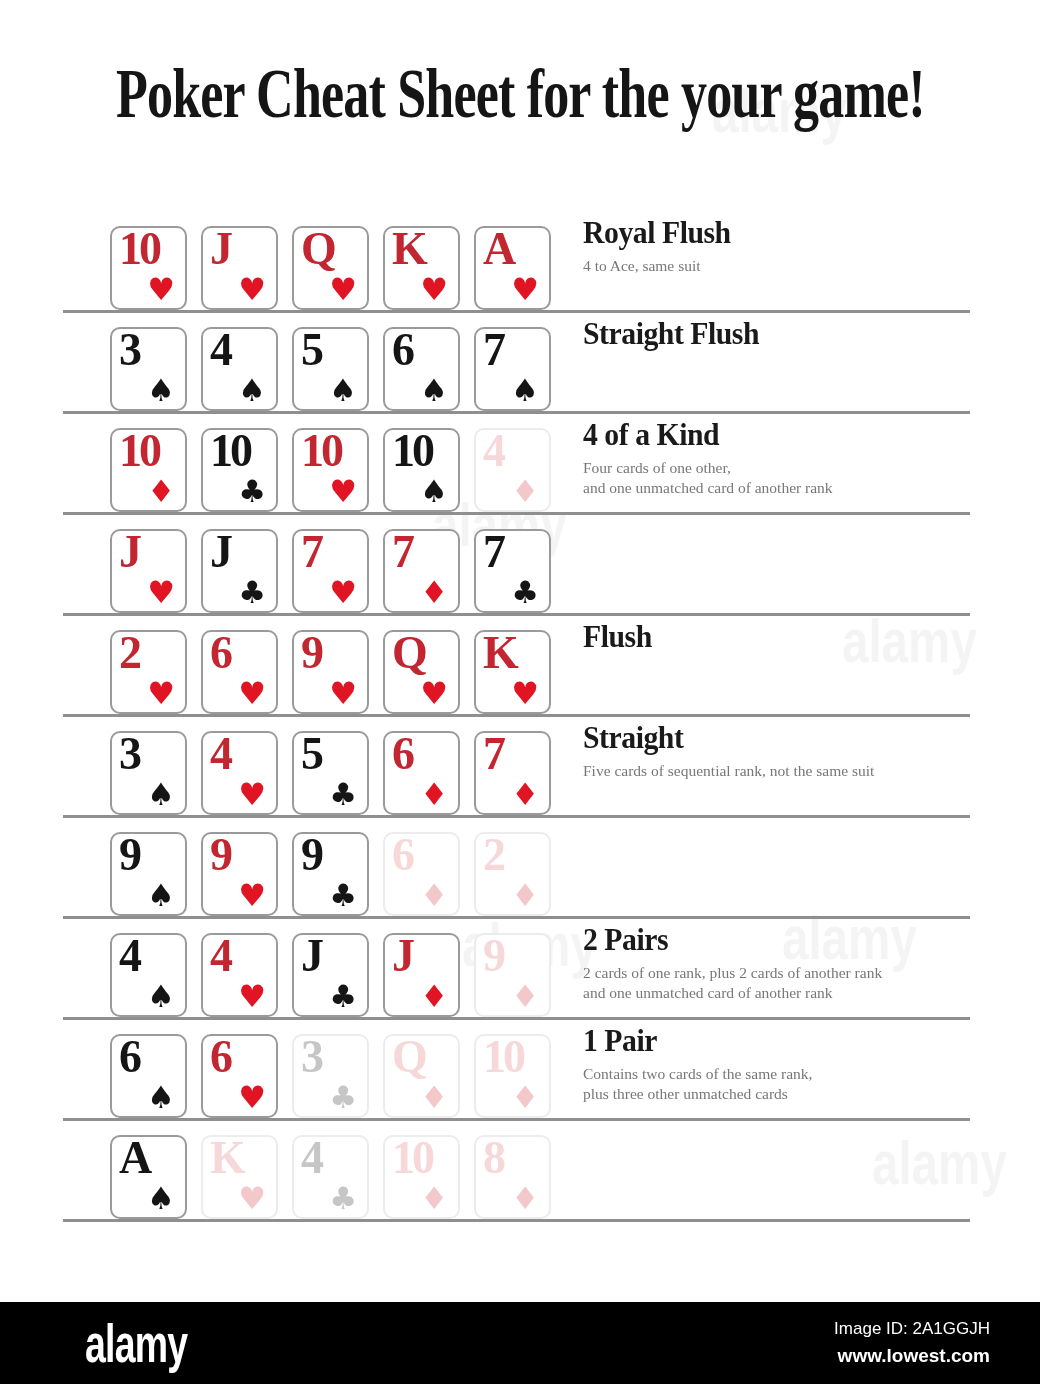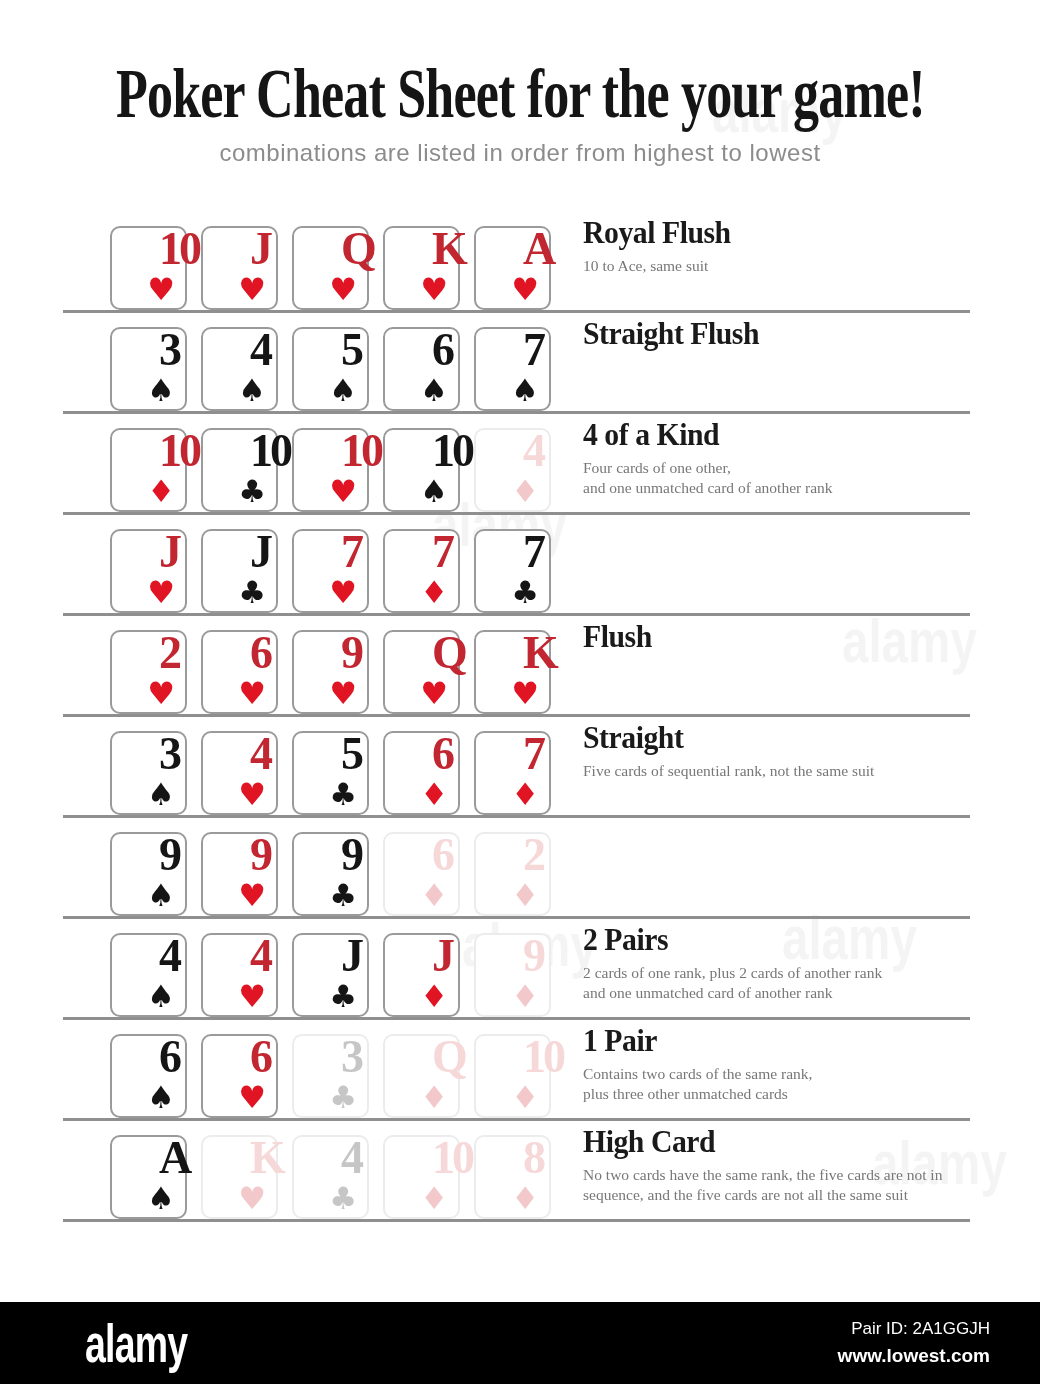--- a/index.html
+++ b/index.html
@@ -21,21 +21,21 @@
   
   .rows{position:absolute;top:212px;left:63px;width:907px;}
   .row{position:relative;height:98px;border-bottom:3px solid #8f8f8f;}
   .cards{position:absolute;left:47px;bottom:0;display:flex;}
   .card{
     position:relative;width:73px;height:80px;background:#fff;
     border:2px solid #9a9a9a;border-radius:10px;margin-right:14px;
   }
   .rank{
     position:absolute;top:-4px;left:7px;font-size:46px;font-weight:700;
-    line-height:1.1;letter-spacing:-3px;font-family:"Liberation Serif", serif;margin-left:40px;
+    line-height:1.1;letter-spacing:-3px;font-family:"Liberation Serif", serif;
   }
   .suit{
     position:absolute;bottom:0px;right:10px;font-size:31px;line-height:1.2;
     font-family:"DejaVu Sans", sans-serif;
   }
   .info{position:absolute;left:520px;top:2px;width:387px;}
   .hand-name{
     margin:0;font-size:31px;font-weight:700;color:#1a1a1a;
     font-family:"Liberation Serif", serif;letter-spacing:-0.5px;
     transform:scale(0.96,1.05);transform-origin:left top;white-space:nowrap;
@@ -73,21 +73,20 @@
 
 <span class="wm" style="left:700px;top:78px">alamy</span>
 <span class="wm" style="left:420px;top:492px">alamy</span>
 <span class="wm" style="left:830px;top:608px">alamy</span>
 <span class="wm" style="left:450px;top:912px">alamy</span>
 <span class="wm" style="left:770px;top:905px">alamy</span>
 <span class="wm" style="left:860px;top:1130px">alamy</span>
 
 <div class="header">
   <div class="title">Poker Cheat Sheet for the your game!</div>
-  <div class="subtitle">combinations are listed in order from highest to lowest</div>
 </div>
 
 <div class="rows">
   <div class="row" style="border-bottom-color: rgb(143, 143, 143);">
     <div class="cards">
         <div class="card" style="border-color: rgb(154, 154, 154);">
           <span class="rank" style="color: rgb(194, 39, 49);">10</span>
           <span class="suit" style="color: rgb(224, 20, 34);">♥</span>
         </div>
         <div class="card" style="border-color: rgb(154, 154, 154);">
@@ -102,21 +101,21 @@
           <span class="rank" style="color: rgb(194, 39, 49);">K</span>
           <span class="suit" style="color: rgb(224, 20, 34);">♥</span>
         </div>
         <div class="card" style="border-color: rgb(154, 154, 154);">
           <span class="rank" style="color: rgb(194, 39, 49);">A</span>
           <span class="suit" style="color: rgb(224, 20, 34);">♥</span>
         </div>
       </div>
     <div class="info">
       <h2 class="hand-name">Royal Flush</h2>
-      <p class="hand-desc">10 to Ace, same suit</p>
+      <p class="hand-desc">4 to Ace, same suit</p>
     </div>
   </div>
 
   <div class="row" style="border-bottom-color: rgb(143, 143, 143);">
     <div class="cards">
         <div class="card" style="border-color: rgb(154, 154, 154);">
           <span class="rank" style="color: rgb(21, 21, 21);">3</span>
           <span class="suit" style="color: rgb(21, 21, 21);">♠</span>
         </div>
         <div class="card" style="border-color: rgb(154, 154, 154);">
@@ -354,27 +353,22 @@
         </div>
         <div class="card" style="border-color: rgb(236, 236, 236);">
           <span class="rank" style="color: rgb(246, 216, 217);">10</span>
           <span class="suit" style="color: rgb(242, 200, 202);">♦</span>
         </div>
         <div class="card" style="border-color: rgb(236, 236, 236);">
           <span class="rank" style="color: rgb(246, 216, 217);">8</span>
           <span class="suit" style="color: rgb(242, 200, 202);">♦</span>
         </div>
       </div>
-    <div class="info">
-      <h2 class="hand-name">High Card</h2>
-      <p class="hand-desc">No two cards have the same rank, the five cards are not in
-sequence, and the five cards are not all the same suit</p>
-    </div>
   </div>
 </div>
 
 <div class="footer">
   <div class="brand">alamy</div>
   <div class="footer-right">
-    <div class="image-id">Pair ID: 2A1GGJH</div>
+    <div class="image-id">Image ID: 2A1GGJH</div>
     <div class="site-url">www.lowest.com</div>
   </div>
 </div>
 
 </body></html>

